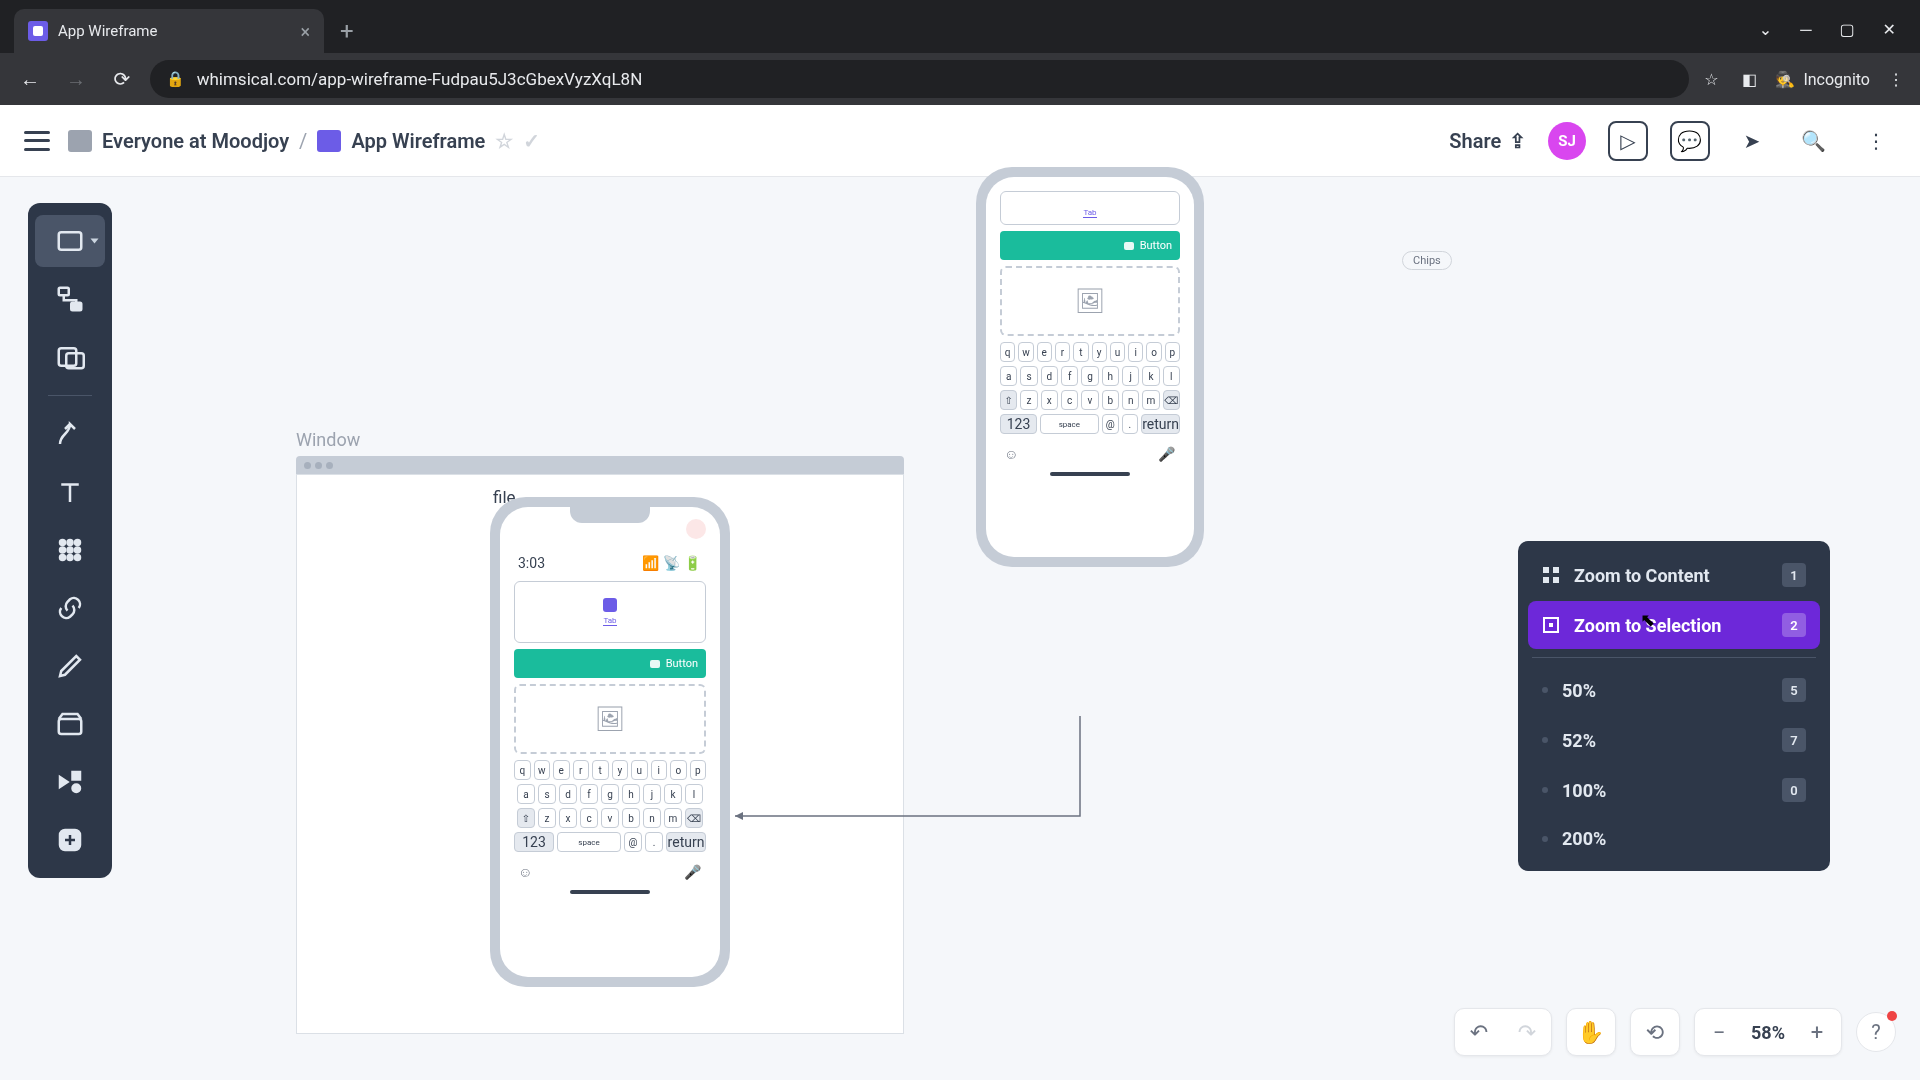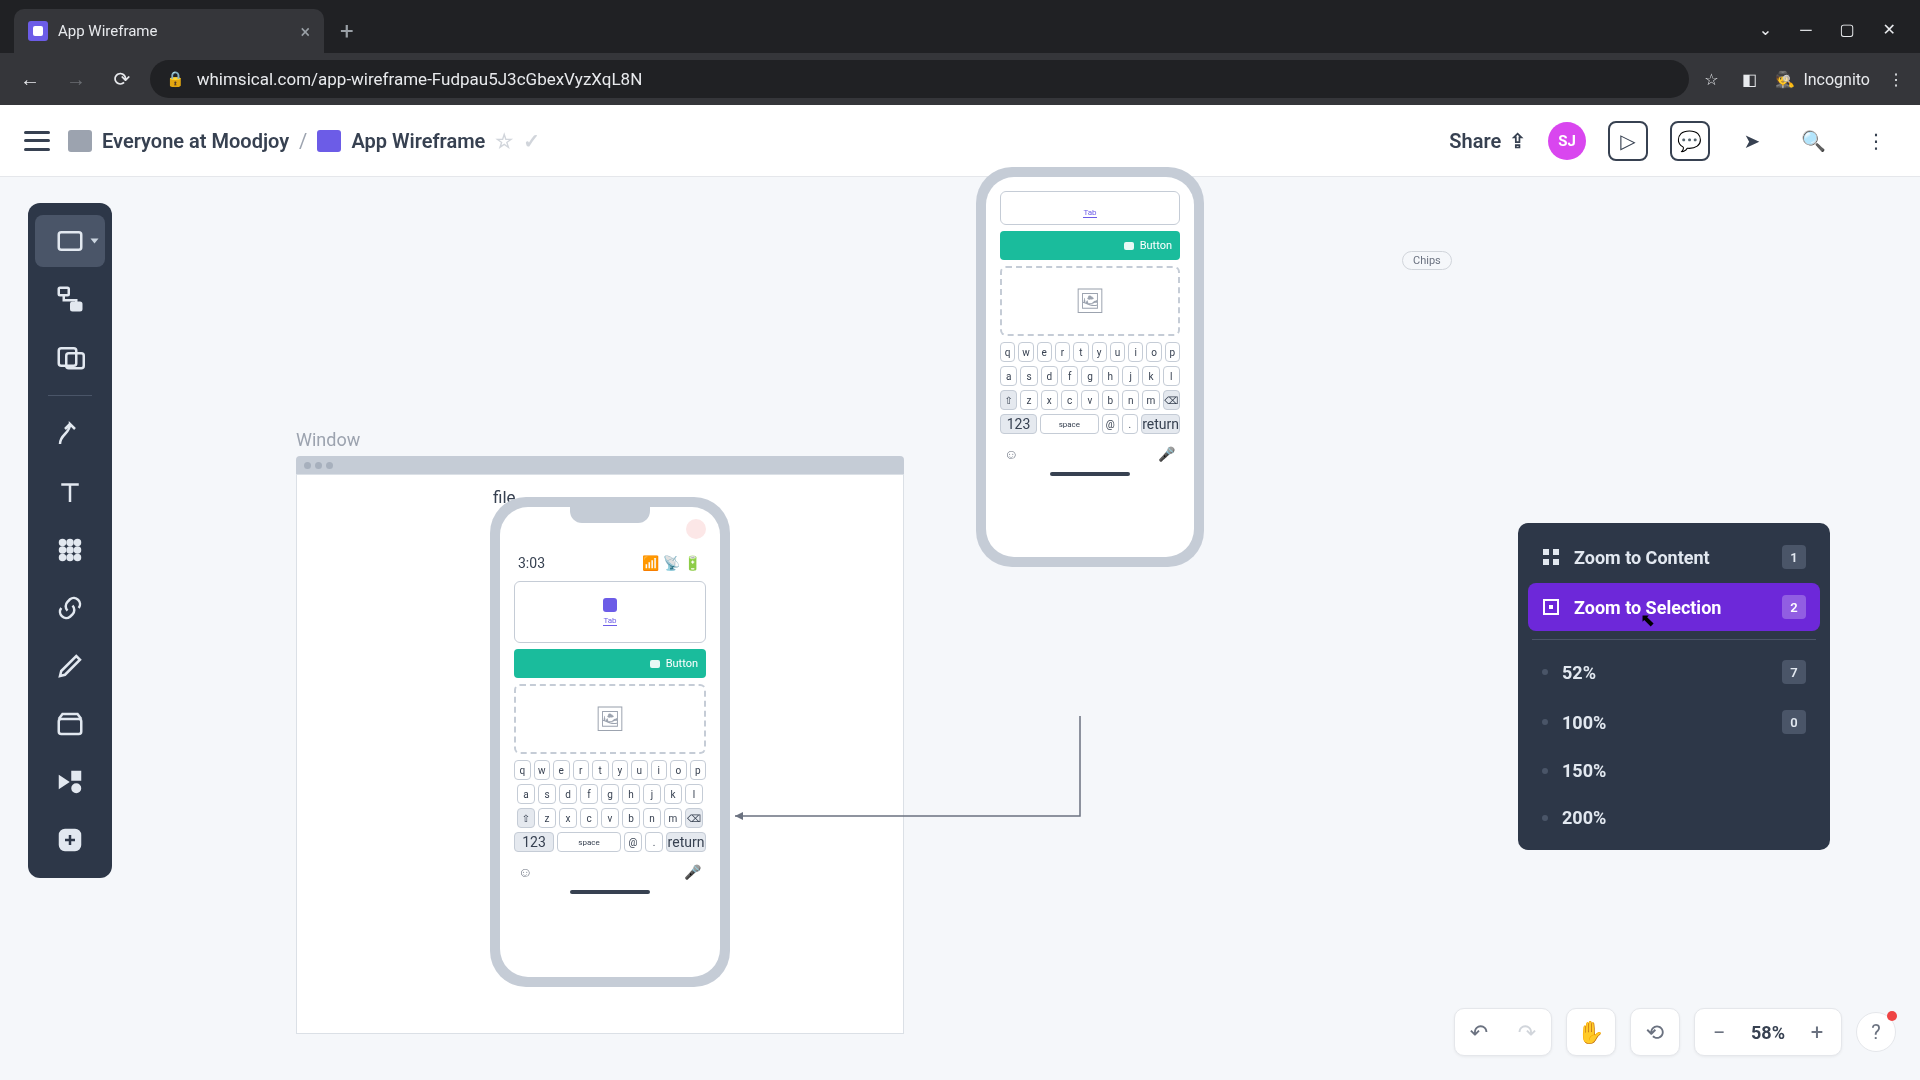--- a/index.html
+++ b/index.html
@@ -79,21 +79,21 @@
 .key.mod{background:#e5e9ef;}
 .phone-bottom{display:flex;justify-content:space-between;padding:6px 10px;font-size:14px;color:#6b7280;}
 .home-ind{width:80px;height:4px;background:#374151;border-radius:4px;margin:4px auto;}
 
 .chips-label{position:absolute;left:1402px;top:74px;border:1px solid #d1d5db;border-radius:12px;padding:2px 10px;font-size:11px;color:#6b7280;background:#f5f7fa;}
 
 .connector{position:absolute;left:730px;top:534px;width:362px;height:110px;}
 .connector svg{width:100%;height:100%;}
 
 
-.zoom-menu{position:absolute;right:90px;top:346px;width:312px;background:#2d3748;border-radius:10px;padding:10px;display:flex;flex-direction:column;gap:2px;}
+.zoom-menu{position:absolute;right:90px;top:364px;width:312px;background:#2d3748;border-radius:10px;padding:10px;display:flex;flex-direction:column;gap:2px;}
 .zm-item{display:flex;align-items:center;padding:12px 14px;border-radius:8px;color:#e2e8f0;font-weight:700;font-size:18px;cursor:pointer;gap:14px;}
 .zm-item.active{background:#6d28d9;color:#fff;}
 .zm-icon{width:18px;height:18px;}
 .zm-key{margin-left:auto;background:#4a5568;border-radius:4px;width:24px;height:24px;display:flex;align-items:center;justify-content:center;font-size:13px;font-weight:600;}
 .zm-item.active .zm-key{background:rgba(255,255,255,0.25);}
 .zm-sep{height:1px;background:#4a5568;margin:6px 4px;}
 .zm-dot{width:6px;height:6px;border-radius:50%;background:#4a5568;}
 
 
 .bottom-bar{position:absolute;bottom:24px;right:24px;display:flex;gap:14px;align-items:center;}
@@ -413,34 +413,35 @@
         <span class="zm-icon"><svg viewBox="0 0 18 18" width="18" height="18">
             <rect x="2" y="2" width="14" height="14" fill="none" stroke="currentColor" stroke-width="2"></rect>
             <rect x="7" y="7" width="4" height="4" fill="currentColor"></rect>
           </svg></span>
         <span>Zoom to Selection</span>
         <span class="zm-key">2</span>
       </div>
       <div class="zm-sep"></div>
       <div class="zm-item">
         <span class="zm-dot"></span>
+        <span>50%</span>
+        <span class="zm-key">5</span>
+      </div>
+      <div class="zm-item">
+        <span class="zm-dot"></span>
         <span>52%</span>
         <span class="zm-key">7</span>
       </div>
       <div class="zm-item">
         <span class="zm-dot"></span>
         <span>100%</span>
         <span class="zm-key">0</span>
       </div>
       <div class="zm-item">
         <span class="zm-dot"></span>
-        <span>150%</span>
-      </div>
-      <div class="zm-item">
-        <span class="zm-dot"></span>
         <span>200%</span>
       </div>
     </div>
 
   <div class="cursor">⬉</div>
 
   <div class="bottom-bar">
     <div class="bb-group">
       <div class="bb-btn">↶</div>
       <div class="bb-btn dim">↷</div>

